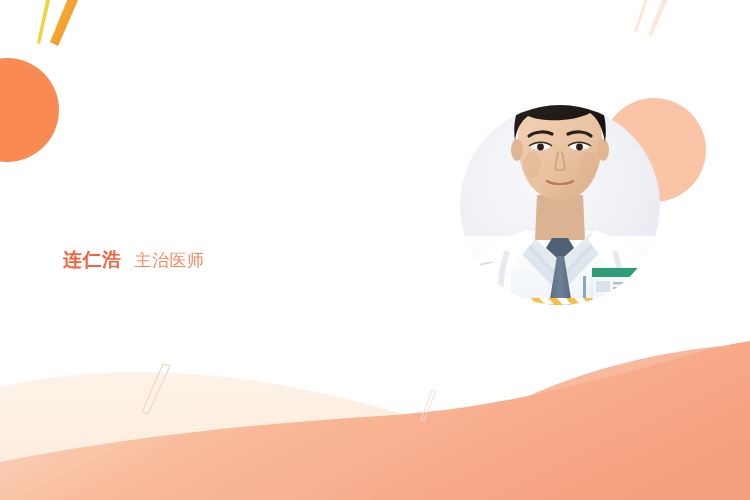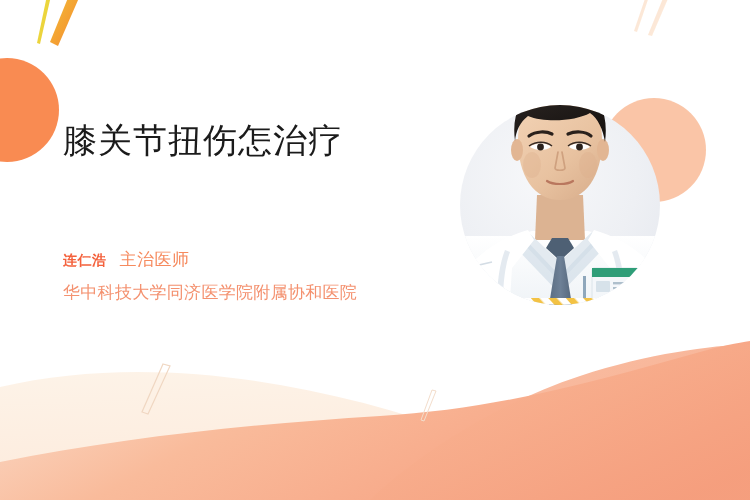--- a/index.html
+++ b/index.html
@@ -41,21 +41,21 @@
     top: 247px;
     width: 400px;
   }
   #doctor-line1 {
     display: flex;
     align-items: baseline;
     gap: 13px;
     line-height: 26px;
   }
   #doctor-name {
-    font-size: 14px;
+    font-size: 19px;
     font-weight: bold;
     color: #f4613c;
     letter-spacing: 0.5px;
   }
   #doctor-rank {
     font-size: 17px;
     font-weight: 400;
     color: #f68a5e;
     letter-spacing: 0.5px;
   }
@@ -217,23 +217,21 @@
 
       <g clip-path="url(#stripeClip)">
         <path d="M 497,298 C 520,322 600,322 625,298 L 625,312 L 497,312 Z" fill="none"></path>
         <path d="M 470,296 L 650,296 L 650,310 C 620,330 500,330 470,310 Z" fill="none"></path>
         <path d="M 468,300 C 490,345 630,345 652,300 L 652,320 L 468,320 Z" fill="url(#goldStripes)"></path>
         <rect x="460" y="298" width="200" height="20" fill="url(#goldStripes)"></rect>
       </g>
     </g>
   </svg>
 
-  <div id="title">膝关节扭伤怎治疗</div>
 
   <div id="doctor-block">
     <div id="doctor-line1">
       <span id="doctor-name">连仁浩</span>
       <span id="doctor-rank">主治医师</span>
     </div>
-    <div id="doctor-hospital">华中科技大学同济医学院附属协和医院</div>
   </div>
 
 </div>
 
 </body></html>

